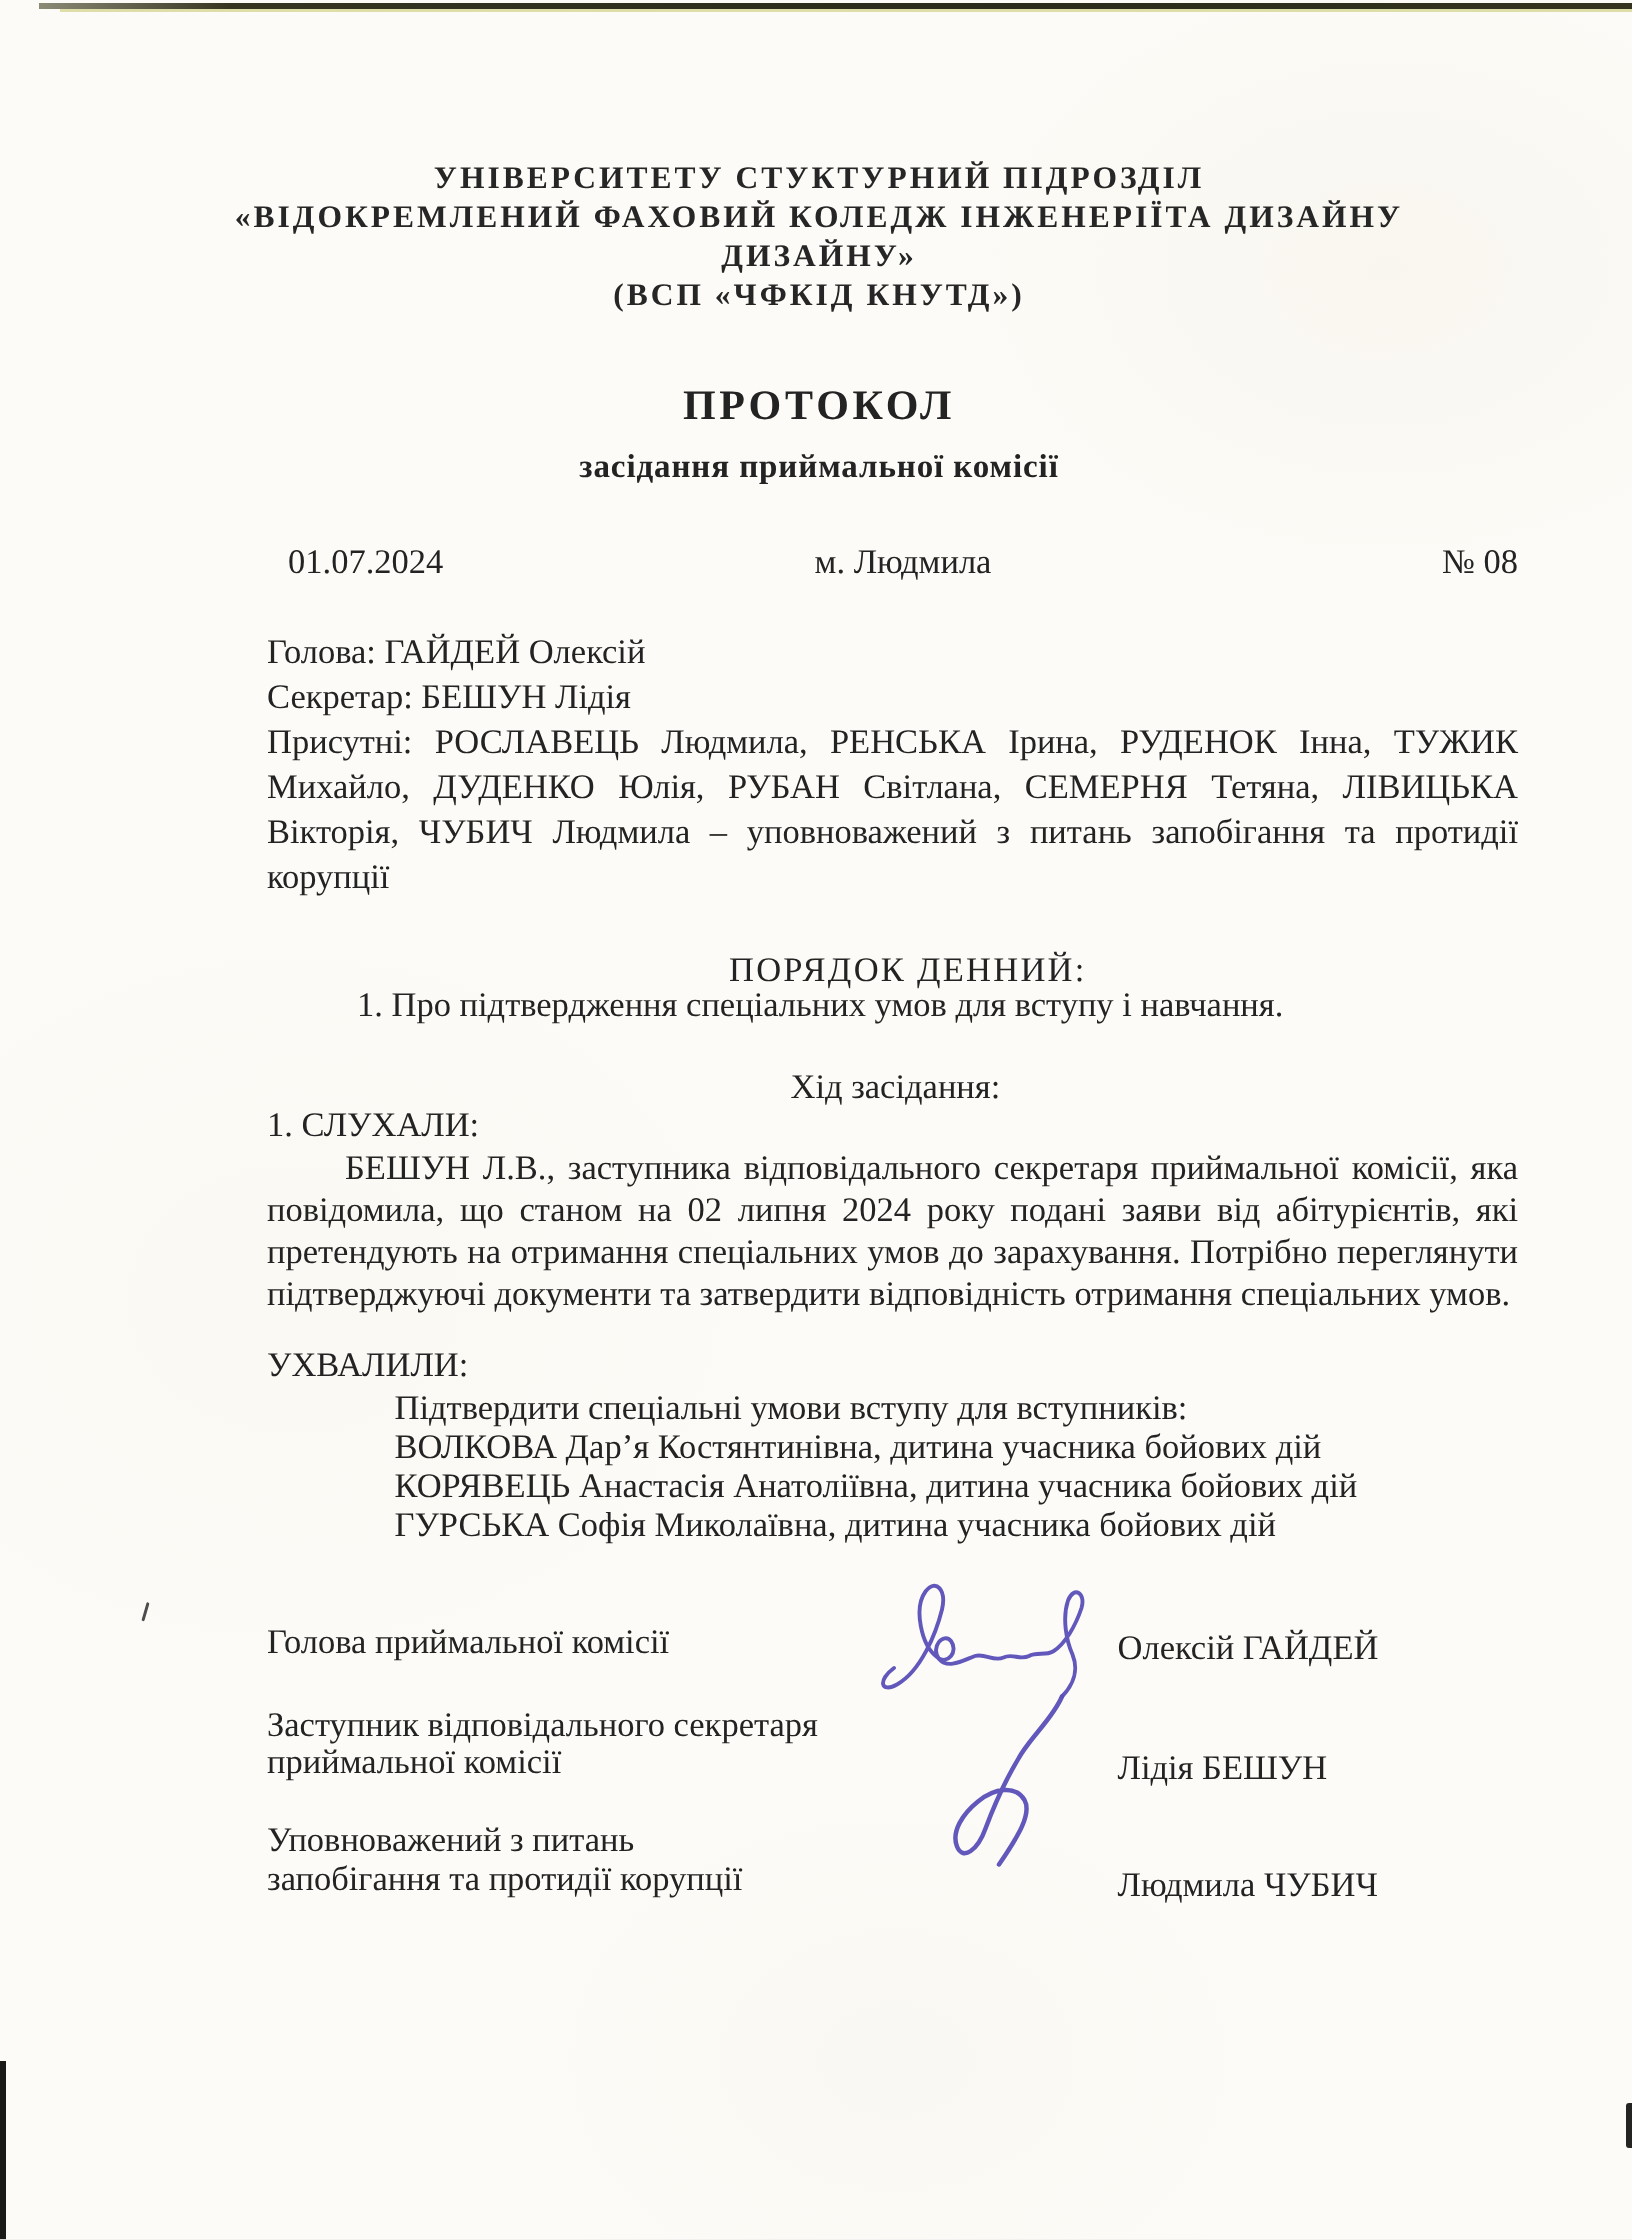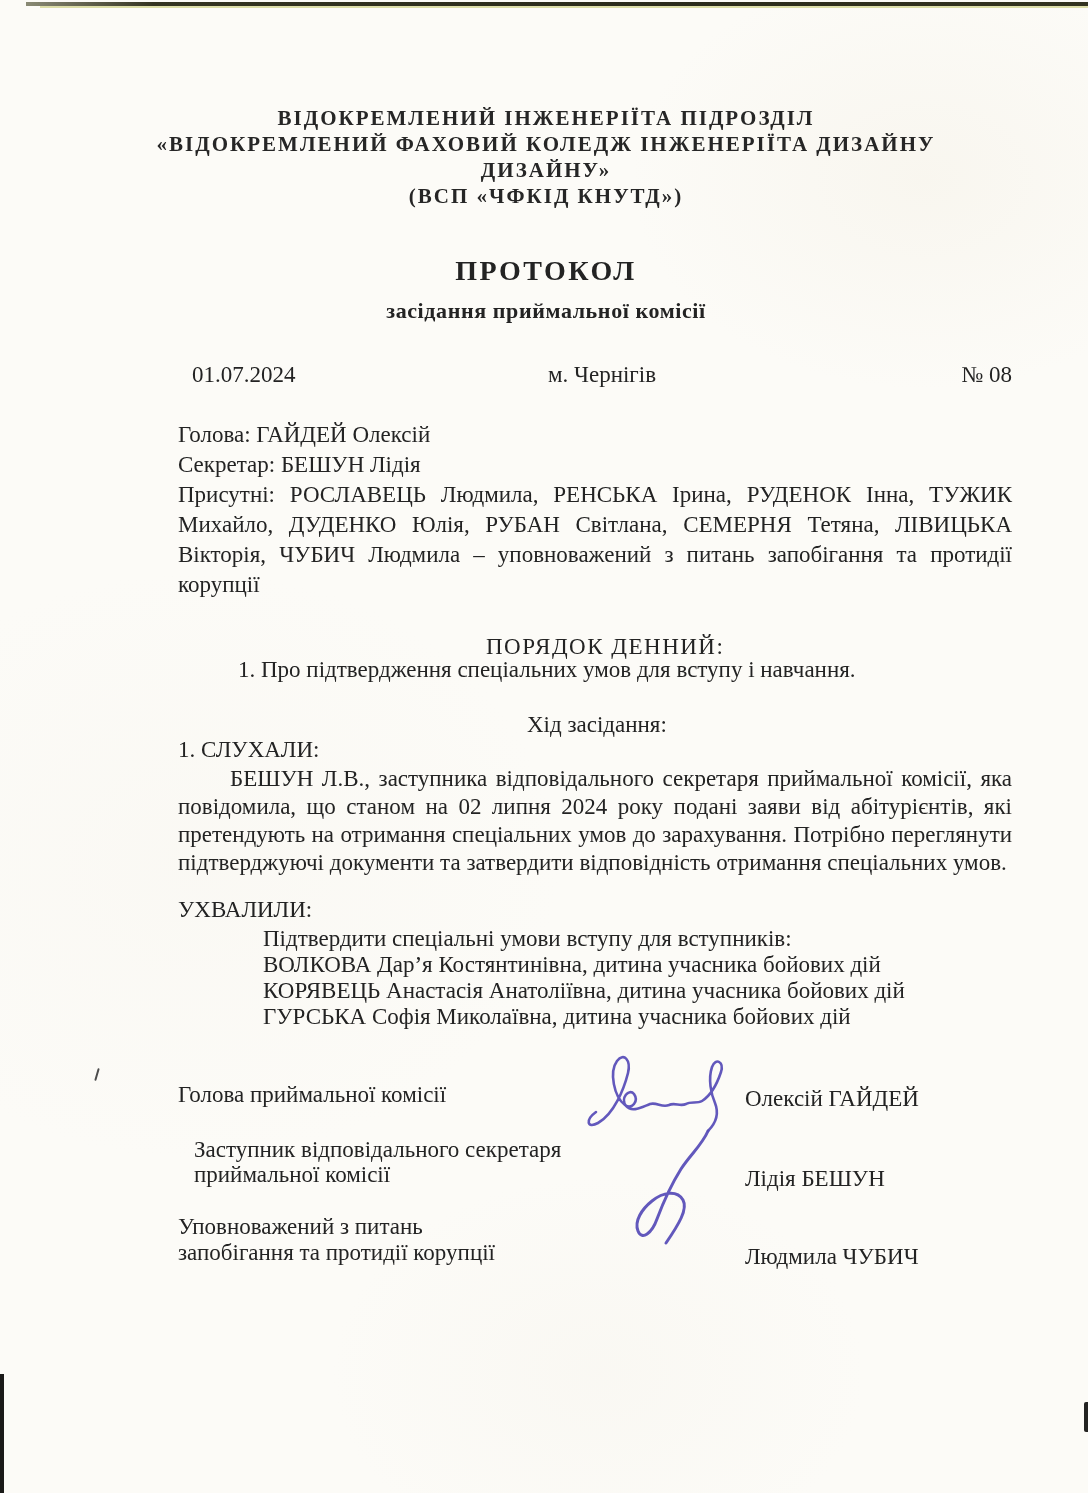--- a/index.html
+++ b/index.html
@@ -103,21 +103,21 @@
   }
   .resolved-list {
     top: 926px; left: 263px; width: 760px;
     font-size: 23px; line-height: 26px;
   }
 
   .sig-role { font-size: 23px; line-height: 25px; }
   .sig-name { font-size: 23px; line-height: 25px; }
   .sig-role-1 { top: 1082px; left: 178px; }
   .sig-name-1 { top: 1086px; left: 745px; }
-  .sig-role-2 { top: 1137px; left: 194px; }
+  .sig-role-2 { top: 1137px; left: 178px; }
   .sig-name-2 { top: 1166px; left: 745px; }
   .sig-role-3 { top: 1214px; left: 178px; line-height: 26px; }
   .sig-name-3 { top: 1244px; left: 745px; }
 
   .signature-ink {
     position: absolute; top: 1042px; left: 575px;
     width: 160px; height: 212px;
   }
 </style>
 </head>
@@ -125,32 +125,32 @@
 
 <div class="page">
 
   <div class="top-scan-line"></div>
   <div class="top-scan-tint"></div>
   <div class="left-edge-line"></div>
   <div class="right-edge-mark"></div>
   <div class="stray-mark"></div>
 
   <div class="abs doc-header">
-    <div>ВІДОКРЕМЛЕНИЙ ІНЖЕНЕРІЇТА ПІДРОЗДІЛ</div>
+    <div>УНІВЕРСИТЕТУ СТУКТУРНИЙ ПІДРОЗДІЛ</div>
     <div>«ВІДОКРЕМЛЕНИЙ ФАХОВИЙ КОЛЕДЖ ІНЖЕНЕРІЇТА ДИЗАЙНУ</div>
     <div>ДИЗАЙНУ»</div>
     <div>(ВСП «ЧФКІД КНУТД»)</div>
   </div>
 
   <div class="abs doc-type">ПРОТОКОЛ</div>
   <div class="abs doc-subtitle">засідання приймальної комісії</div>
 
   <div class="abs meta-row">
     <div class="meta-date">01.07.2024</div>
-    <div class="meta-city">м. Чернігів</div>
+    <div class="meta-city">м. Людмила</div>
     <div class="meta-num">№ 08</div>
   </div>
 
   <div class="abs officers">
     <div>Голова: ГАЙДЕЙ Олексій</div>
     <div>Секретар: БЕШУН Лідія</div>
     <p class="present">Присутні: РОСЛАВЕЦЬ Людмила, РЕНСЬКА Ірина, РУДЕНОК Інна, ТУЖИК Михайло, ДУДЕНКО Юлія, РУБАН Світлана, СЕМЕРНЯ Тетяна, ЛІВИЦЬКА Вікторія, ЧУБИЧ Людмила – уповноважений з питань запобігання та протидії корупції</p>
   </div>
 
   <div class="abs agenda-heading">ПОРЯДОК ДЕННИЙ:</div>

